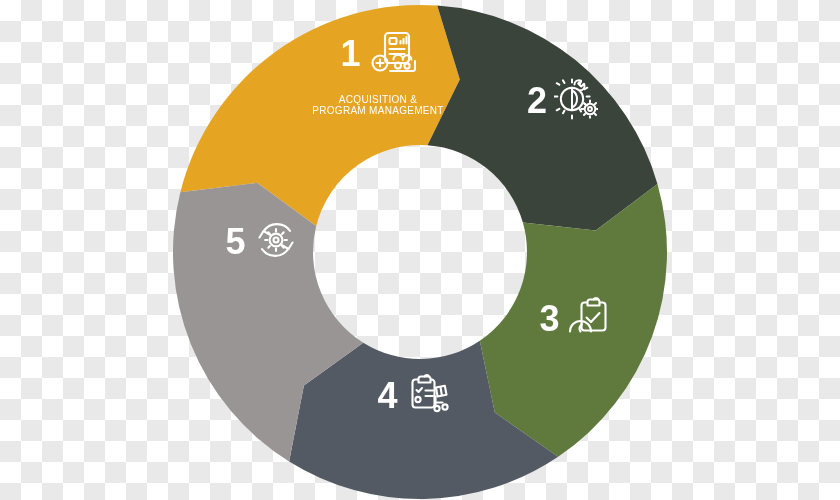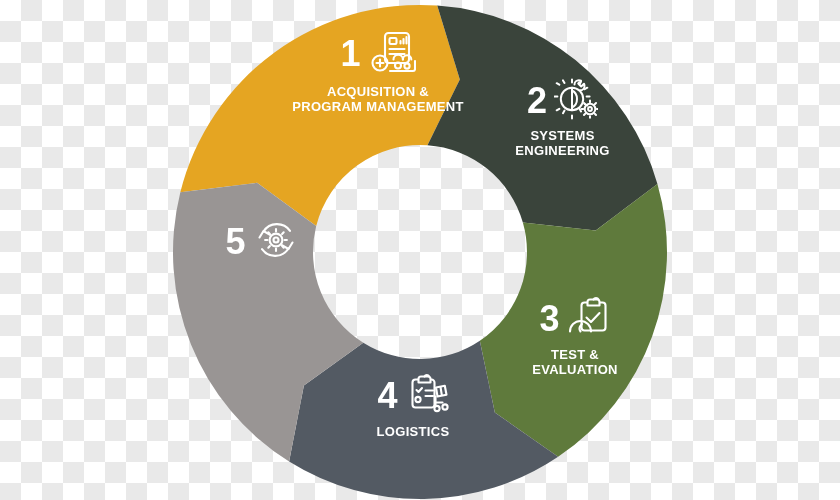--- a/index.html
+++ b/index.html
@@ -35,25 +35,25 @@
     text-align: center;
     pointer-events: none;
   }
   .seg-num {
     font-size: 36px;
     font-weight: bold;
     line-height: 1;
     letter-spacing: 0px;
   }
   .seg-title {
-    font-size: 13px;
-    font-weight: bold;
+    font-size: 10px;
+    font-weight: normal;
     line-height: 1.12;
     letter-spacing: 0.3px;
-    margin-top: 5px;
+    margin-top: 14px;
     white-space: pre-line;
   }
   .row {
     display: flex;
     align-items: center;
     justify-content: center;
     gap: 7px;
   }
   .ico { display: block; }
 </style>
@@ -108,40 +108,36 @@
           <circle cx="18" cy="21" r="11.2"></circle>
           <path d="M18 9.8v22.4"></path>
           <path d="M18 12.5c3.4 1.6 5 4.7 5 8.5s-1.6 6.9-5 8.5"></path>
           <path d="M20.5 6.5c0-2.4 2-4.3 4.4-4.3.8 0 1.5.2 2.1.5l-2.8 2.8 3 3 2.8-2.8c.3.7.5 1.4.5 2.2 0 2.4-2 4.4-4.4 4.4"></path>
           <circle cx="36" cy="31" r="5.3"></circle>
           <circle cx="36" cy="31" r="1.9"></circle>
           <path d="M36 24.2v-1.6M36 39.8v-1.6M42.8 31h1.6M27.6 31h1.6M40.8 26.2l1.2-1.2M30 37l1.2-1.2M40.8 35.8l1.2 1.2M30 25l1.2 1.2"></path>
         </svg>
       </span>
     </div>
-    <div class="seg-title">SYSTEMS
-ENGINEERING</div>
   </div>
 
   <div class="seg-label" style="left:490px; top:295px; width:170px;">
     <div class="row">
       <span class="seg-num">3</span>
       <span class="ico">
         <svg width="44" height="44" viewBox="0 0 44 44" fill="none" stroke="#fff" stroke-width="2.1" stroke-linecap="round" stroke-linejoin="round">
           <path d="M20 7.5h-2.5a3 3 0 0 0-3 3v22a3 3 0 0 0 3 3h18a3 3 0 0 0 3-3v-22a3 3 0 0 0-3-3H33"></path>
           <path d="M23 4.5h7a2.5 2.5 0 0 1 2.5 2.5v3.5h-12V7A2.5 2.5 0 0 1 23 4.5z"></path>
           <path d="M26.5 4.5a2.8 2.8 0 0 1 5 0"></path>
           <path d="M19.5 22.5l4.5 4.5 8.5-9"></path>
           <path d="M3 36.5a10.5 10.5 0 0 1 21 0"></path>
           <path d="M13.5 36.5c-1.5-2-1-5 1.5-7.5"></path>
         </svg>
       </span>
     </div>
-    <div class="seg-title">TEST &amp;
-EVALUATION</div>
   </div>
 
   <div class="seg-label" style="left:328px; top:372px; width:170px;">
     <div class="row">
       <span class="seg-num">4</span>
       <span class="ico">
         <svg width="44" height="44" viewBox="0 0 44 44" fill="none" stroke="#fff" stroke-width="2.1" stroke-linecap="round" stroke-linejoin="round">
           <path d="M13 7.5h-2.5a3 3 0 0 0-3 3v22a3 3 0 0 0 3 3h16a3 3 0 0 0 3-3v-22a3 3 0 0 0-3-3H26"></path>
           <path d="M16 4.5h7a2.5 2.5 0 0 1 2.5 2.5v3.5h-12V7A2.5 2.5 0 0 1 16 4.5z"></path>
           <path d="M19.5 4.5a2.6 2.6 0 0 1 4.6 0"></path>
@@ -151,21 +147,20 @@
           <circle cx="13" cy="27.5" r="2.6"></circle>
           <path d="M31 15.5l1.5 9 9-1.8-1.7-9z"></path>
           <line x1="35.5" y1="15" x2="36.8" y2="23"></line>
           <path d="M30.5 30.5h7"></path>
           <path d="M30.5 24.5v9"></path>
           <circle cx="32" cy="36.5" r="2.6"></circle>
           <circle cx="40" cy="35" r="2.6"></circle>
         </svg>
       </span>
     </div>
-    <div class="seg-title">LOGISTICS</div>
   </div>
 
   <div class="seg-label" style="left:178px; top:218px; width:168px;">
     <div class="row">
       <span class="seg-num">5</span>
       <span class="ico">
         <svg width="46" height="44" viewBox="0 0 46 44" fill="none" stroke="#fff" stroke-width="2.1" stroke-linecap="round" stroke-linejoin="round">
           <path d="M10.5 13.5A16 16 0 0 1 37 12.8"></path>
           <path d="M35.5 30.5A16 16 0 0 1 9 31.2"></path>
           <path d="M6.5 19.5l4-6.5 6.5 3.8"></path>

